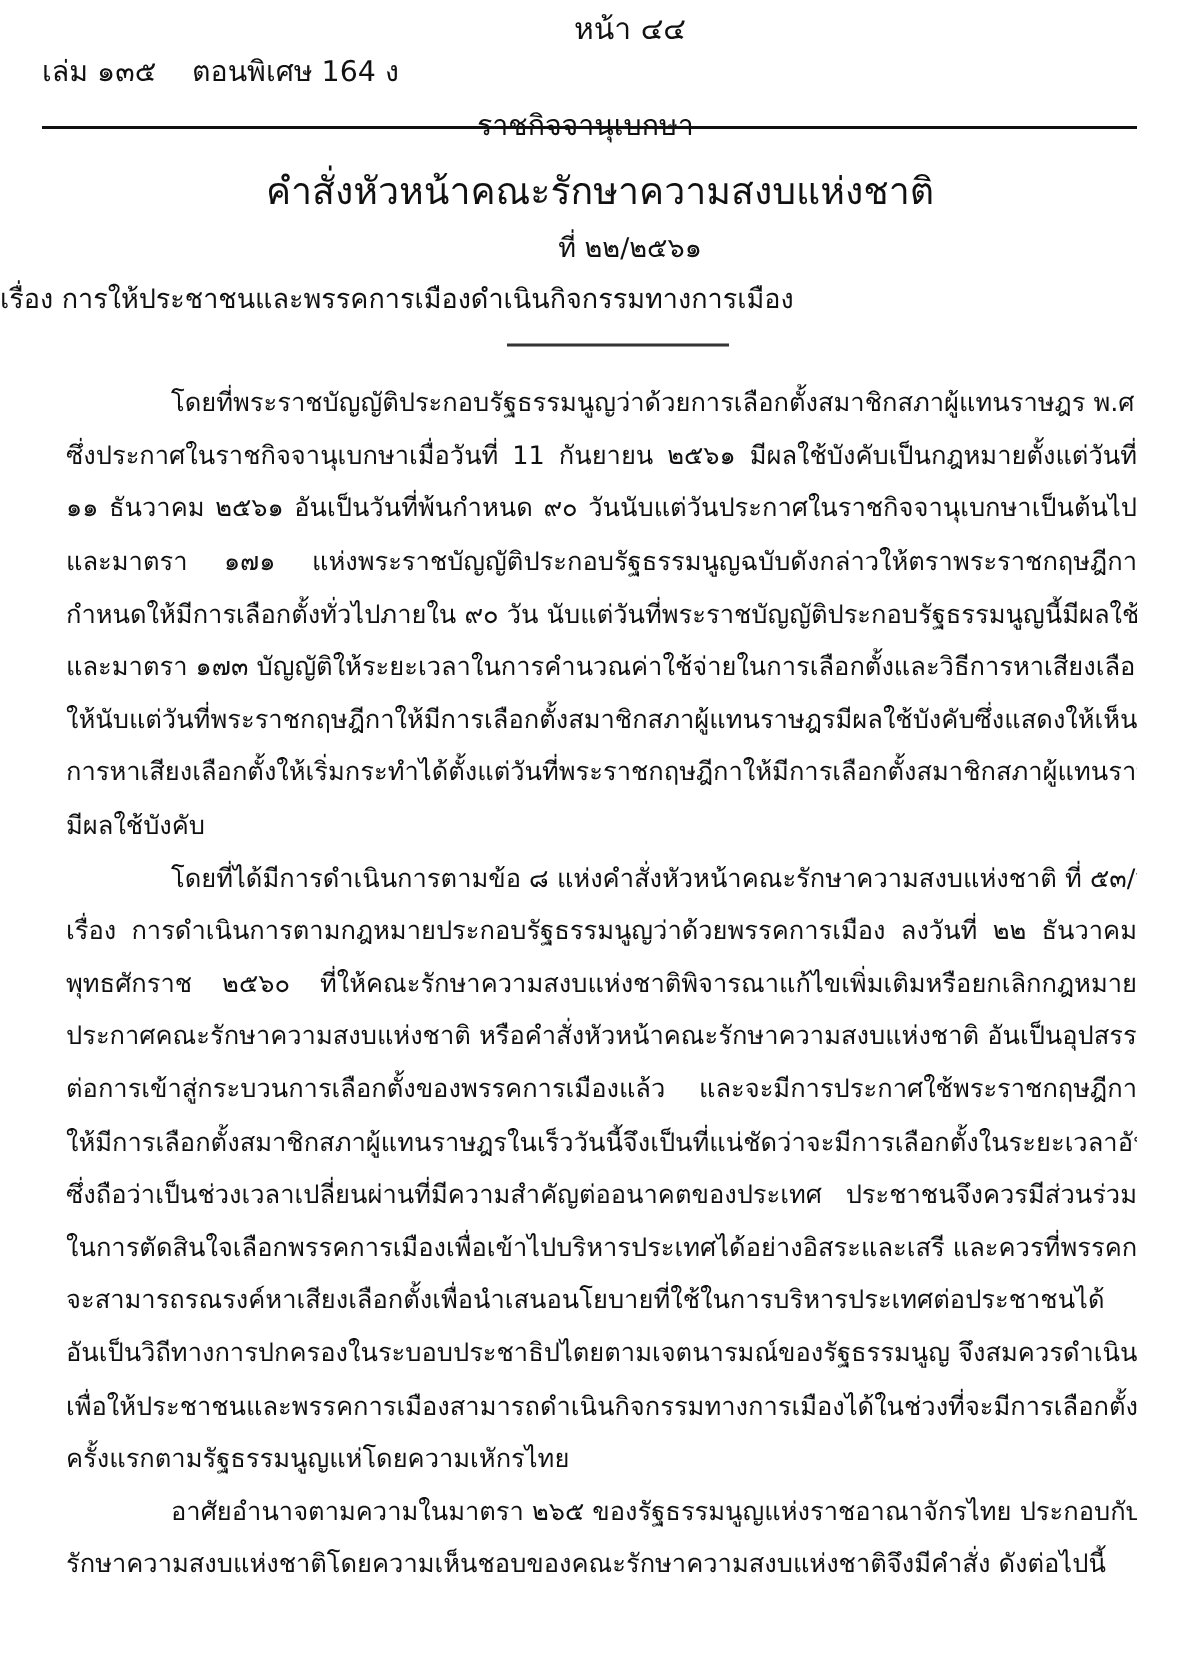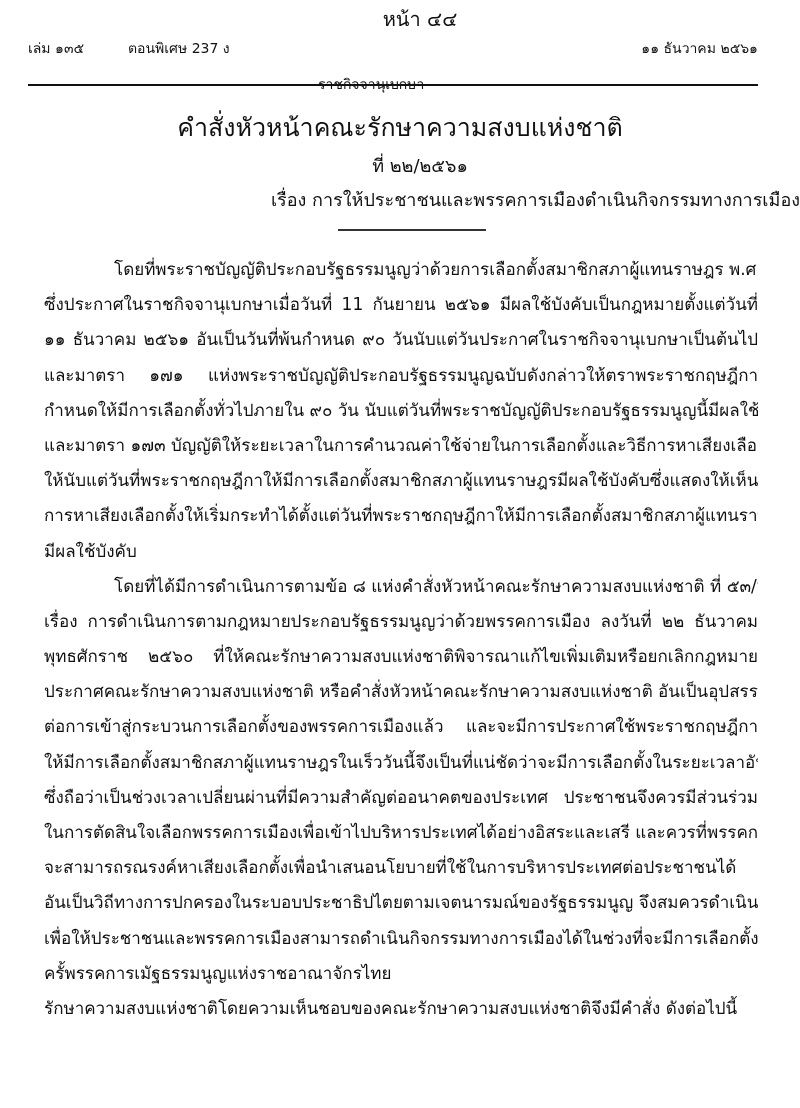--- a/index.html
+++ b/index.html
@@ -6,40 +6,40 @@
   body {
     width: 800px; height: 1108px; position: relative; overflow: hidden;
     font-family: "DejaVu Sans", sans-serif; color: #111111;
   }
   .page-number {
     position: absolute; top: 4px; left: 0; width: 800px; text-align: center;
     font-size: 20px; line-height: 30px; margin-left: 20px;
   }
   .header-row {
     position: absolute; top: 33px; left: 28px; width: 730px; height: 30px;
-    font-size: 14px; line-height: 30px;
+    font-size: 19px; line-height: 30px;
   }
   .header-row span { position: absolute; top: 0; white-space: nowrap; }
   .h-vol { left: 0; }
   .h-issue { left: 100px; }
   .h-pub { left: 290px; margin-top: 36px; }
   .h-date { right: 0; }
   .header-rule {
     position: absolute; top: 84px; left: 28px; width: 730px; height: 2px; background: #111;
   }
   .title {
     position: absolute; top: 110px; left: 0; width: 800px; text-align: center;
     font-size: 25px; line-height: 36px;
   }
   .order-no {
     position: absolute; top: 152px; left: 0; width: 800px; text-align: center;
     font-size: 18px; line-height: 28px; padding-left: 20px;
   }
   .subject {
-    position: absolute; top: 186px; left: 0; width: 800px; text-align: right;
+    position: absolute; top: 186px; left: 0; width: 800px; text-align: left;
     font-size: 18px; line-height: 28px;
   }
   .divider {
     position: absolute; top: 229px; left: 338px; width: 148px; height: 2px; background: #333;
   }
   .body {
     position: absolute; top: 252px; left: 44px; width: 714px;
   }
   .line {
     height: 35.2px; line-height: 35.2px; font-size: 17px; white-space: nowrap;
@@ -48,23 +48,22 @@
   .line.indent { padding-left: 70px; }
   .line.last { text-align-last: left; }
 </style>
 </head>
 <body>
 
 <div class="page-number">หน้า ๔๔</div>
 
 <div class="header-row">
   <span class="h-vol">เล่ม ๑๓๕</span>
-  <span class="h-issue">ตอนพิเศษ 237 ง</span>
+  <span class="h-issue">ตอนพิเศษ 164 ง</span>
   <span class="h-pub">ราชกิจจานุเบกษา</span>
-  <span class="h-date">๑๑ ธันวาคม ๒๕๖๑</span>
 </div>
 <div class="header-rule"></div>
 
 <div class="title">คำสั่งหัวหน้าคณะรักษาความสงบแห่งชาติ</div>
 <div class="order-no">ที่ ๒๒/๒๕๖๑</div>
 <div class="subject">เรื่อง  การให้ประชาชนและพรรคการเมืองดำเนินกิจกรรมทางการเมือง</div>
 <div class="divider"></div>
 
 <div class="body">
 
@@ -82,16 +81,17 @@
   <div class="line">เรื่อง การดำเนินการตามกฎหมายประกอบรัฐธรรมนูญว่าด้วยพรรคการเมือง ลงวันที่ ๒๒ ธันวาคม</div>
   <div class="line">พุทธศักราช ๒๕๖๐ ที่ให้คณะรักษาความสงบแห่งชาติพิจารณาแก้ไขเพิ่มเติมหรือยกเลิกกฎหมาย</div>
   <div class="line">ประกาศคณะรักษาความสงบแห่งชาติ หรือคำสั่งหัวหน้าคณะรักษาความสงบแห่งชาติ อันเป็นอุปสรรค</div>
   <div class="line">ต่อการเข้าสู่กระบวนการเลือกตั้งของพรรคการเมืองแล้ว และจะมีการประกาศใช้พระราชกฤษฎีกา</div>
   <div class="line">ให้มีการเลือกตั้งสมาชิกสภาผู้แทนราษฎรในเร็ววันนี้จึงเป็นที่แน่ชัดว่าจะมีการเลือกตั้งในระยะเวลาอันใกล้</div>
   <div class="line">ซึ่งถือว่าเป็นช่วงเวลาเปลี่ยนผ่านที่มีความสำคัญต่ออนาคตของประเทศ ประชาชนจึงควรมีส่วนร่วม</div>
   <div class="line">ในการตัดสินใจเลือกพรรคการเมืองเพื่อเข้าไปบริหารประเทศได้อย่างอิสระและเสรี และควรที่พรรคการเมือง</div>
   <div class="line">จะสามารถรณรงค์หาเสียงเลือกตั้งเพื่อนำเสนอนโยบายที่ใช้ในการบริหารประเทศต่อประชาชนได้</div>
   <div class="line">อันเป็นวิถีทางการปกครองในระบอบประชาธิปไตยตามเจตนารมณ์ของรัฐธรรมนูญ จึงสมควรดำเนินการ</div>
   <div class="line">เพื่อให้ประชาชนและพรรคการเมืองสามารถดำเนินกิจกรรมทางการเมืองได้ในช่วงที่จะมีการเลือกตั้งทั่วไป</div>
-  <div class="line last">ครั้พรรคการเมัฐธรรมนูญแห่งราชอาณาจักรไทย</div>
+  <div class="line last">ครั้งแรกตามรัฐธรรมนูญแห่โดยความเหักรไทย</div>
 
+  <div class="line indent">อาศัยอำนาจตามความในมาตรา ๒๖๕ ของรัฐธรรมนูญแห่งราชอาณาจักรไทย ประกอบกับ</div>
   <div class="line last">รักษาความสงบแห่งชาติโดยความเห็นชอบของคณะรักษาความสงบแห่งชาติจึงมีคำสั่ง ดังต่อไปนี้</div>
 </div>
 
 </body></html>

